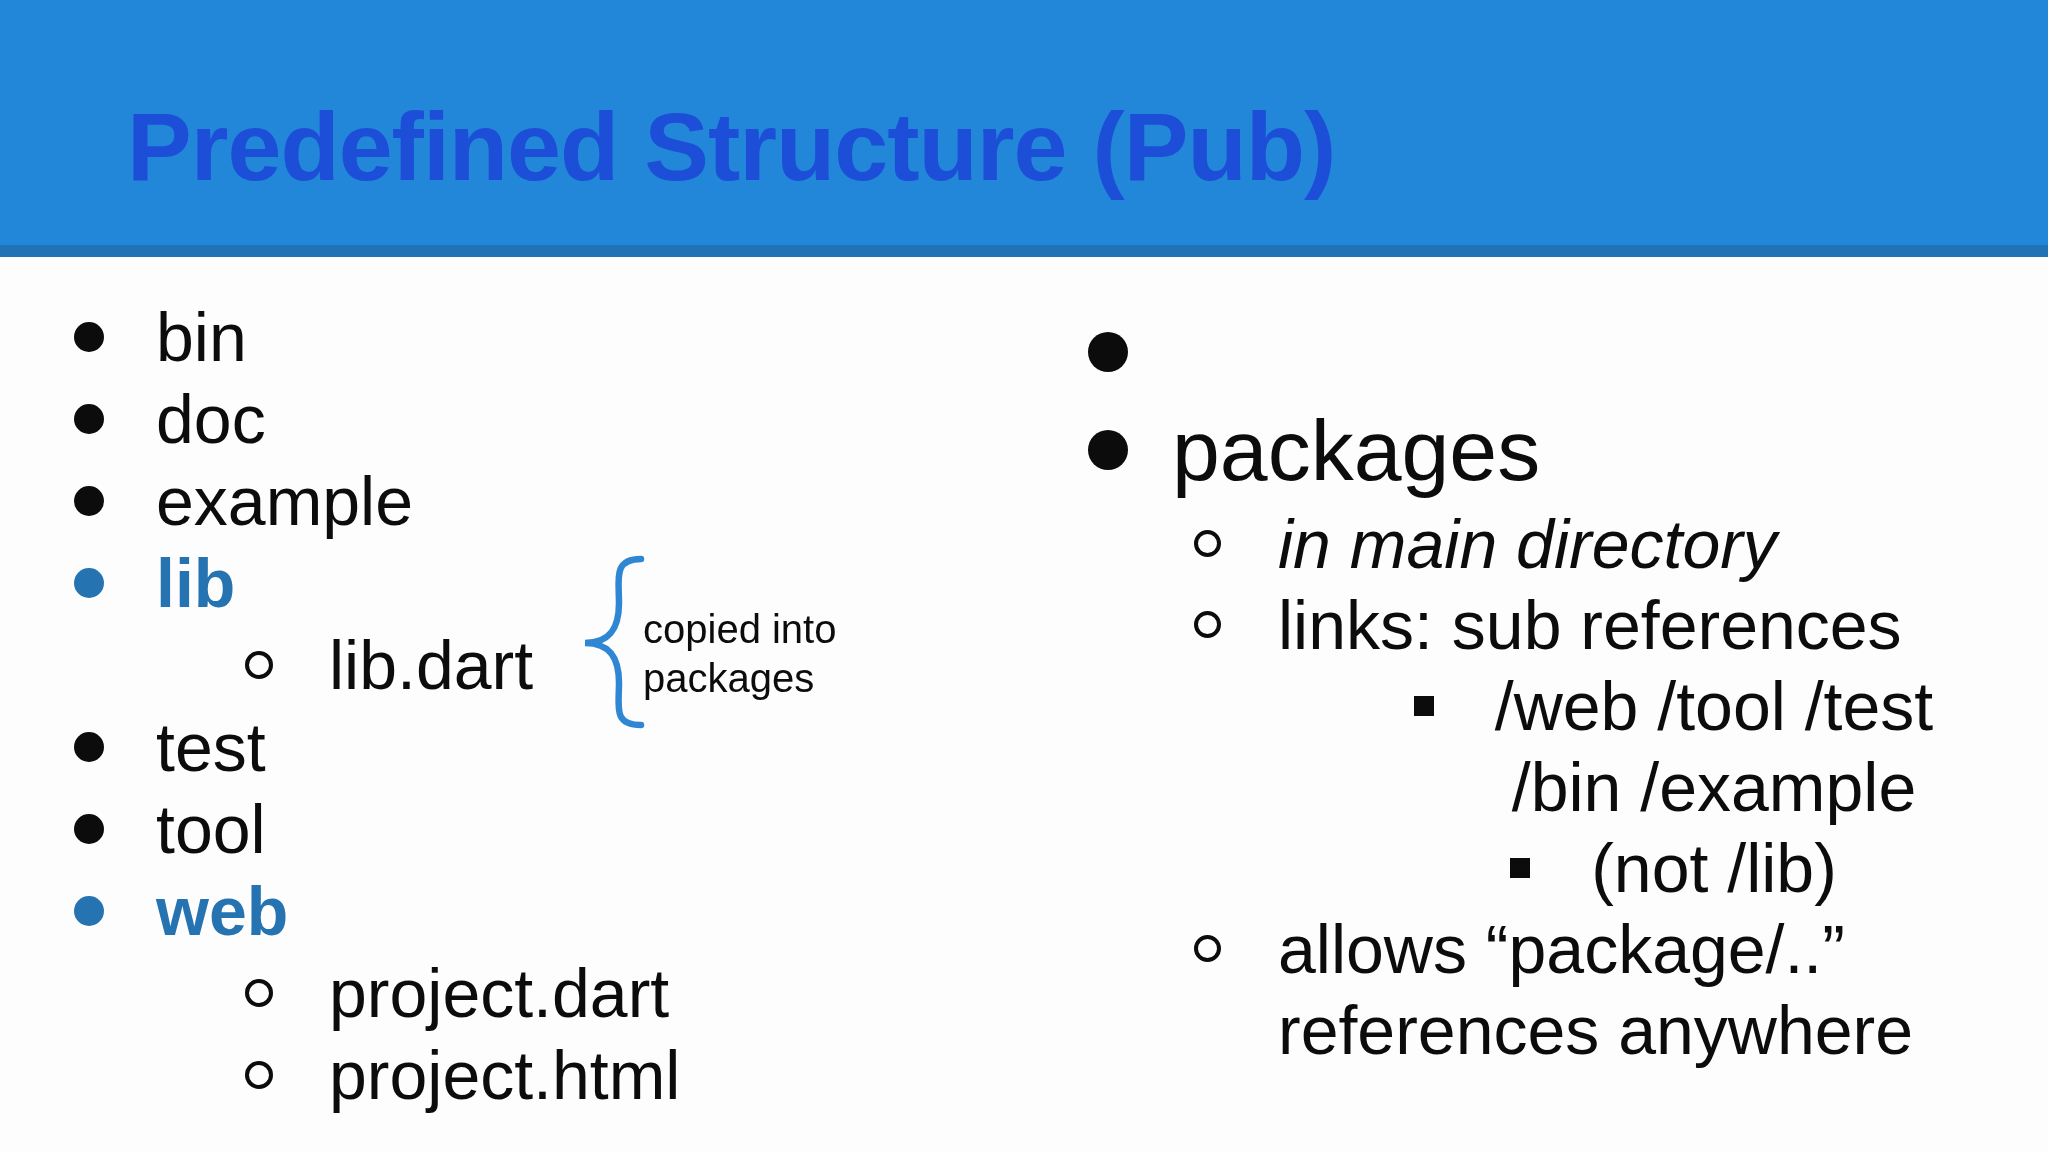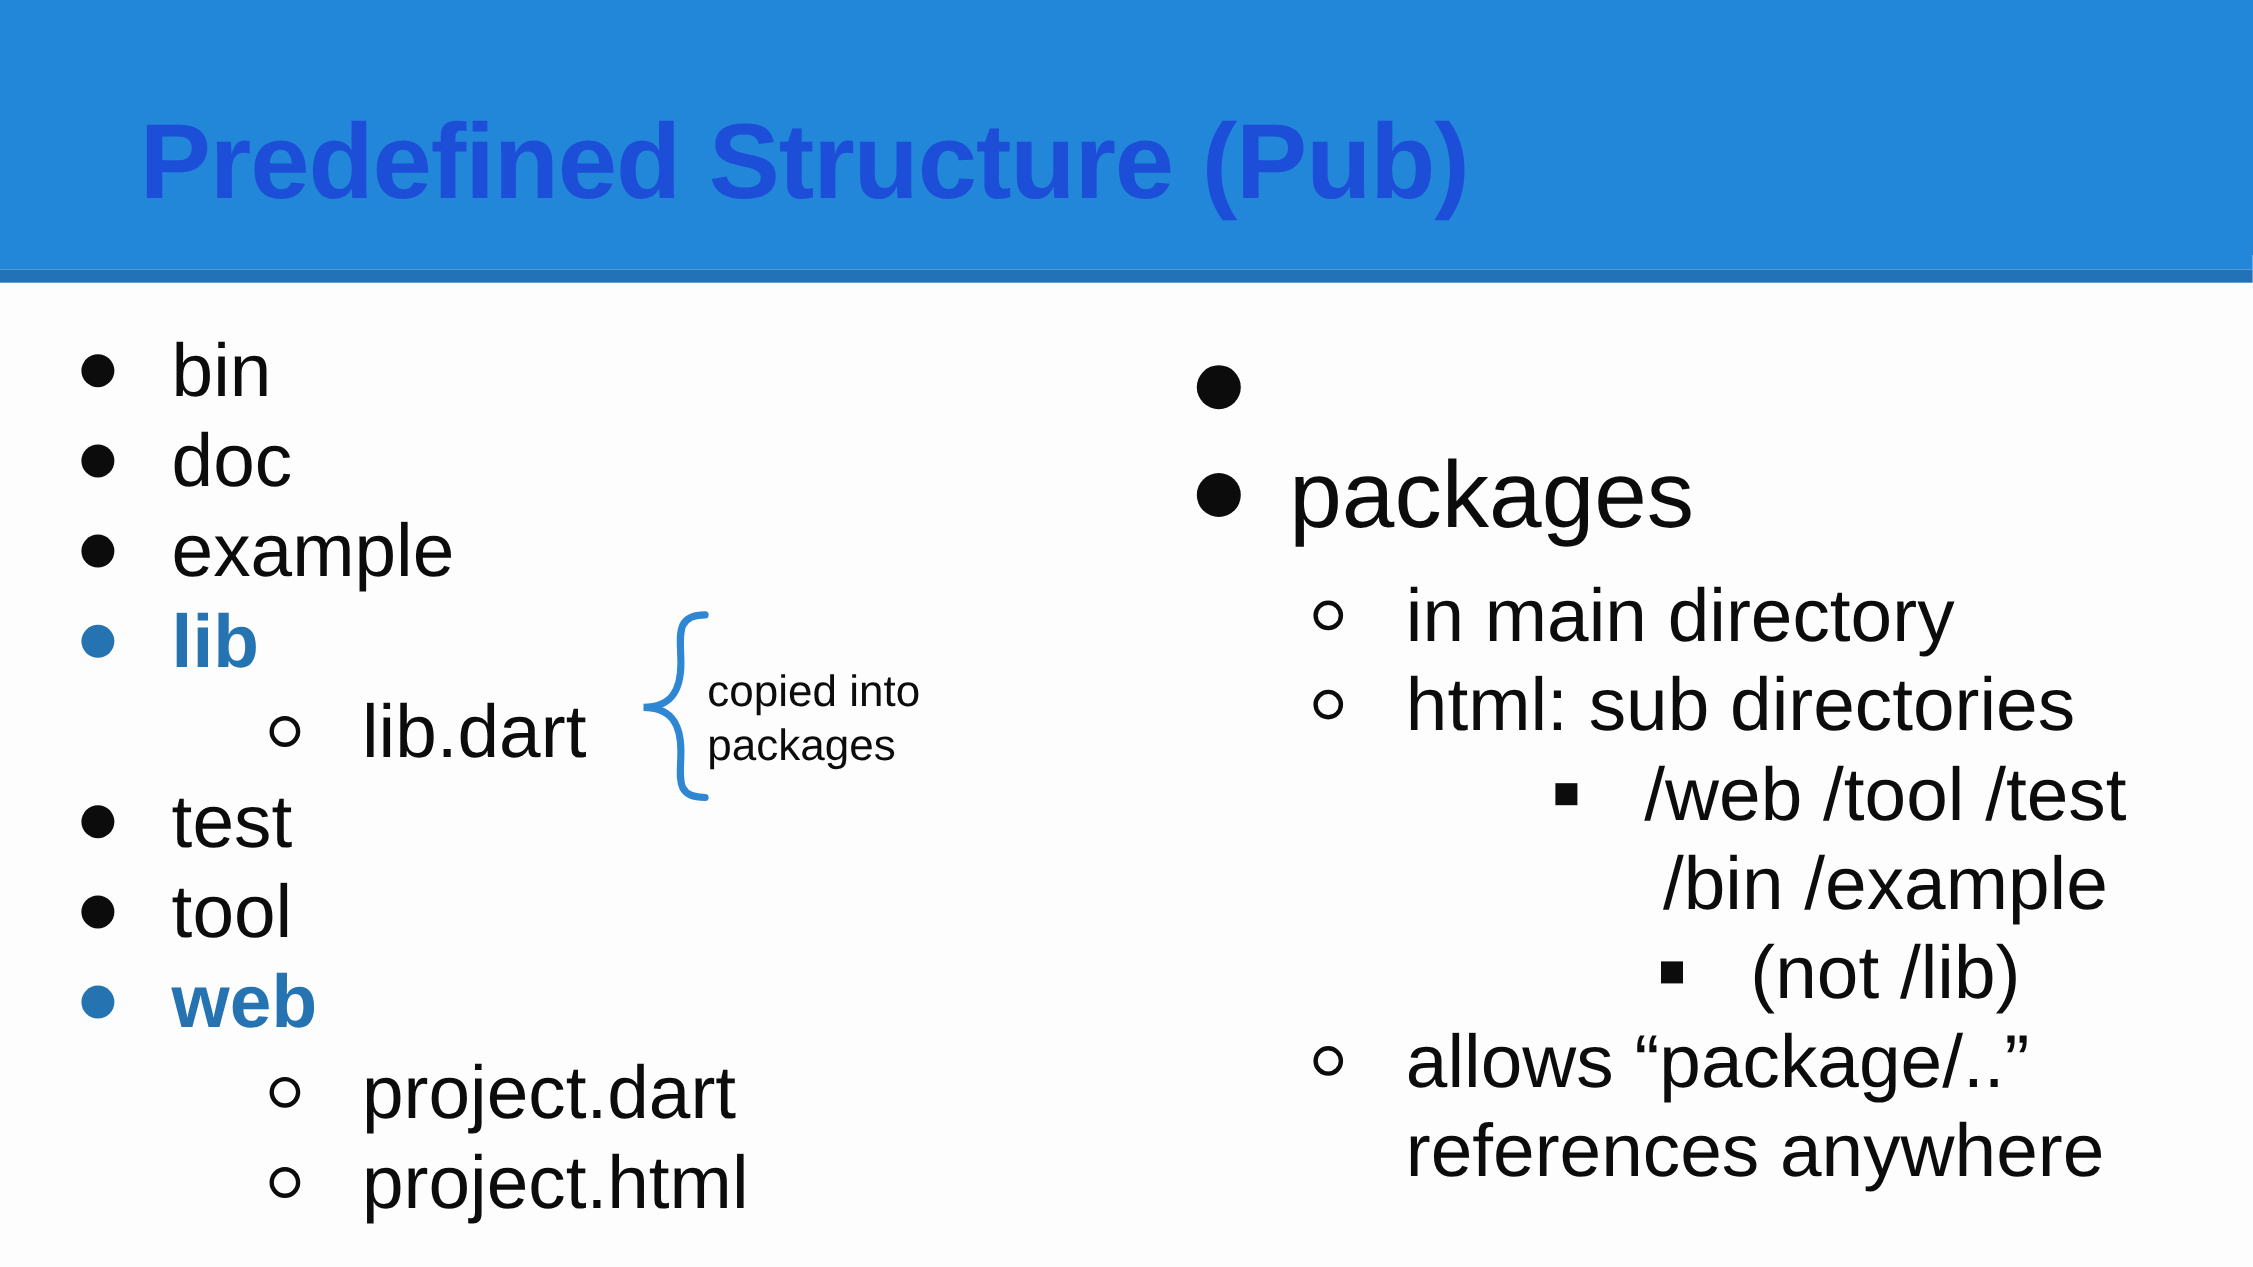--- a/index.html
+++ b/index.html
@@ -34,21 +34,21 @@
   .l0 .bullet{width:30px;height:30px;border-radius:50%;background:var(--text,#0c0c0c);margin-right:52px;flex:none;}
   .l1{height:82px;padding-left:245px;font-size:68px;align-items:center;}
   .l1 .bullet{width:20px;height:20px;border-radius:50%;border:4px solid var(--text,#0c0c0c);background:transparent;margin-right:56px;flex:none;}
   
   .rl0{height:98px;padding-left:1088px;font-size:86px;}
   .rl0 .bullet{width:40px;height:40px;border-radius:50%;background:var(--text,#0c0c0c);margin-right:44px;flex:none;}
   .rl1{height:81px;padding-left:1194px;font-size:68px;}
   .rl1 .bullet{width:19px;height:19px;border-radius:50%;border:4px solid var(--text,#0c0c0c);background:transparent;margin-right:57px;flex:none;}
   .rl2{height:81px;padding-left:1299px;font-size:68px;justify-content:center;}
   .rl2 .bullet{width:20px;height:20px;background:var(--text,#0c0c0c);margin-right:61px;flex:none;}
-  .first-sub{margin-top:20px;}
+  .first-sub{margin-top:4px;font-style:italic;}
   .bullet.none{visibility:hidden;}
   
   .hl .label{color:var(--hilite,#2673b1);font-weight:bold;}
   .hl .bullet{background:var(--hilite,#2673b1);}
   
   .brace{position:absolute;left:575px;top:553px;}
   .annotation{
     position:absolute;left:643px;top:605px;
     font-size:40px;line-height:49px;color:var(--text,#0c0c0c);
   }
@@ -118,21 +118,21 @@
     <div class="row rl0">
       <span class="bullet"></span>
       <span class="label">packages</span>
     </div>
     <div class="row rl1 first-sub">
       <span class="bullet"></span>
       <span class="label">in main directory</span>
     </div>
     <div class="row rl1">
       <span class="bullet"></span>
-      <span class="label">html: sub directories</span>
+      <span class="label">links: sub references</span>
     </div>
     <div class="row rl2">
       <span class="bullet"></span>
       <span class="label">/web /tool /test</span>
     </div>
     <div class="row rl2">
       <span class="bullet none"></span>
       <span class="label">/bin /example</span>
     </div>
     <div class="row rl2">

